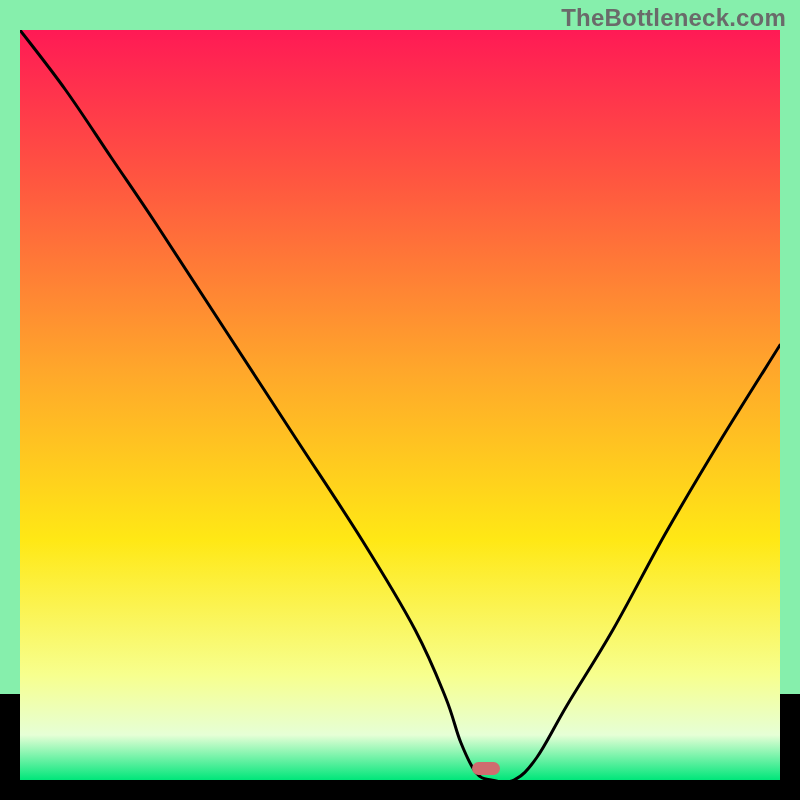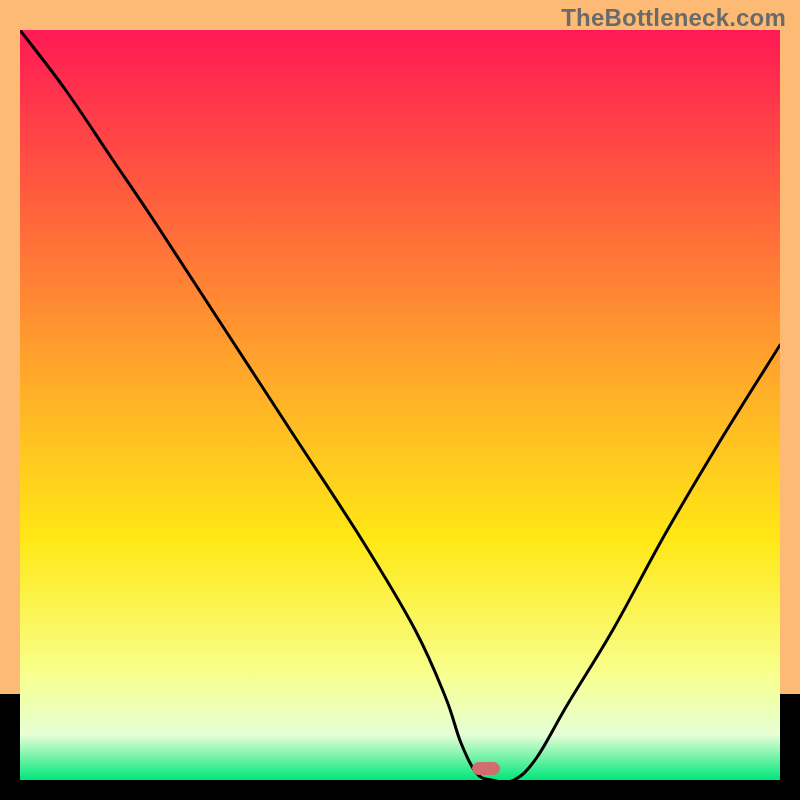--- a/index.html
+++ b/index.html
@@ -8,21 +8,21 @@
     width: 800px;
     height: 800px;
     background: #000;
     overflow: hidden;
     font-family: Arial, Helvetica, sans-serif;
   }
   .frame {
     position: relative;
     width: 800px;
     height: 694px;
-    background: #fdba74;
+    background: #86efac;
   }
   .watermark {
     position: absolute;
     top: 4px;
     right: 14px;
     font-size: 24px;
     font-weight: bold;
     color: #6a6a6a;
     letter-spacing: 0.2px;
     z-index: 5;

